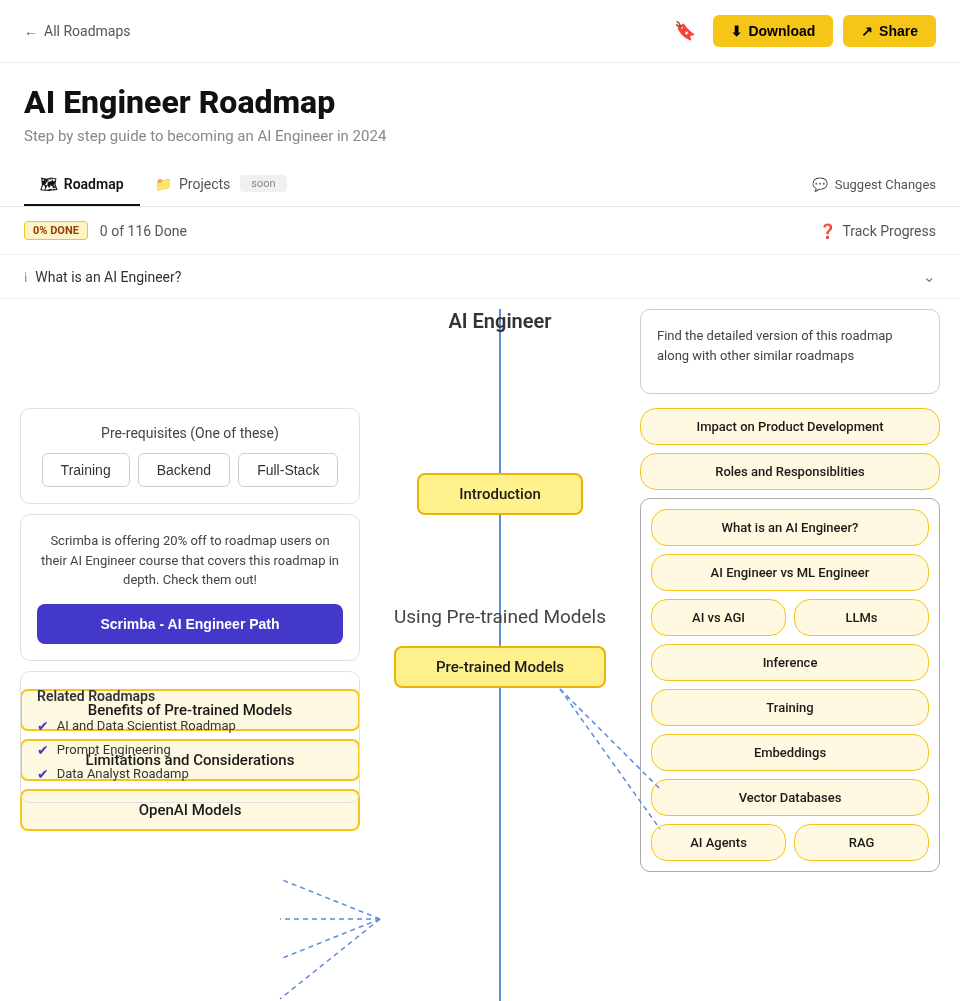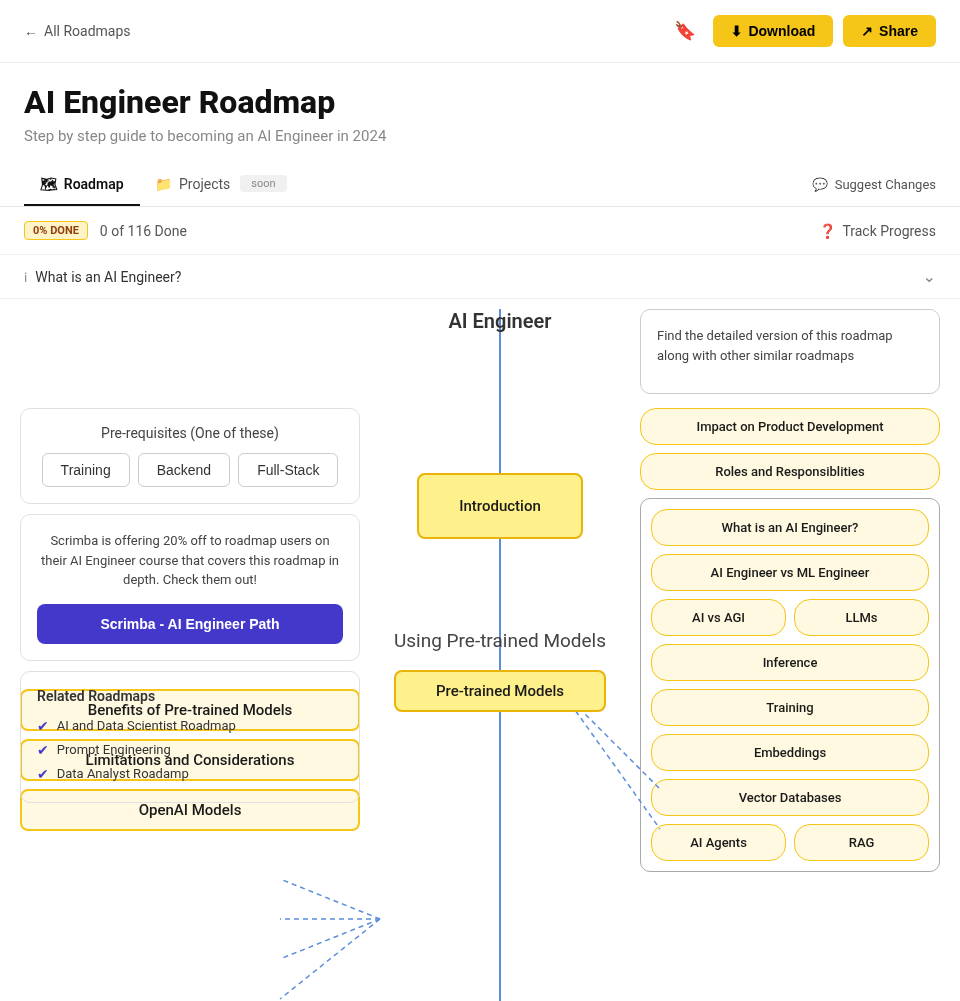--- a/index.html
+++ b/index.html
@@ -488,21 +488,21 @@
   <div class="diagram-center">
     <div class="center-vertical"></div>
 
     <div style="position:relative;z-index:2;margin-bottom:20px;text-align:center;">
       <span class="roadmap-title">AI Engineer</span>
     </div>
 
     <div style="height: 120px; position:relative; z-index:0;"></div>
 
     <div class="center-node-wrapper" style="margin-bottom: 0;">
-      <div class="node-box highlighted" style="padding: 22px 40px; text-align: center;">
+      <div class="node-box highlighted" style="padding: 10px 40px; text-align: center;">
         <span>Introduction</span>
       </div>
     </div>
 
     <div style="height: 80px; position:relative; z-index:0;"></div>
 
     <div class="section-label">Using Pre-trained Models</div>
 
     <div class="center-node-wrapper" style="margin-top:10px;">
       <div class="node-box highlighted" style="padding: 10px 40px;">

